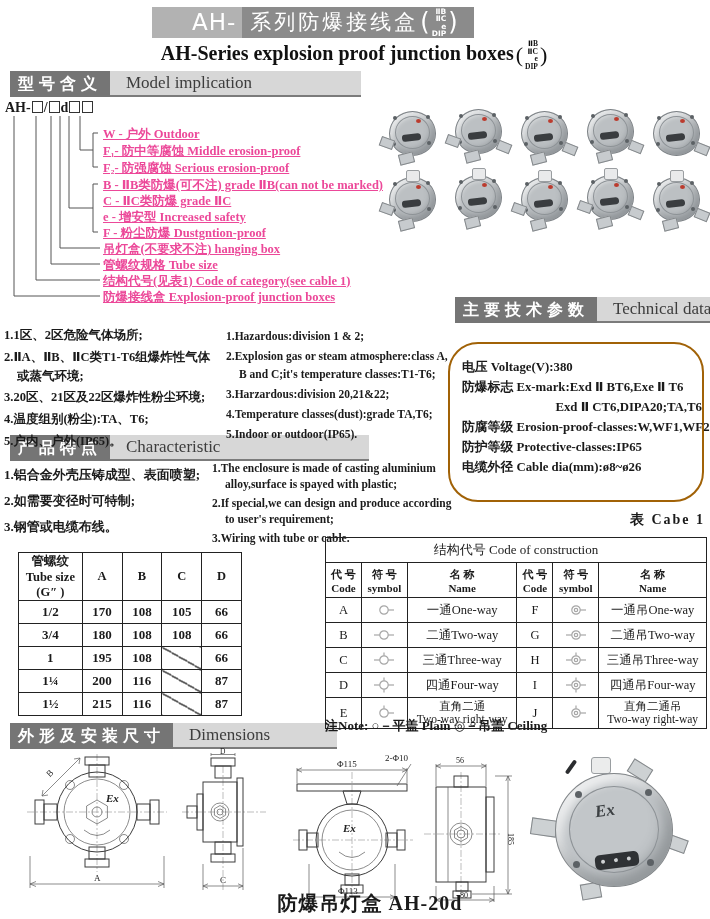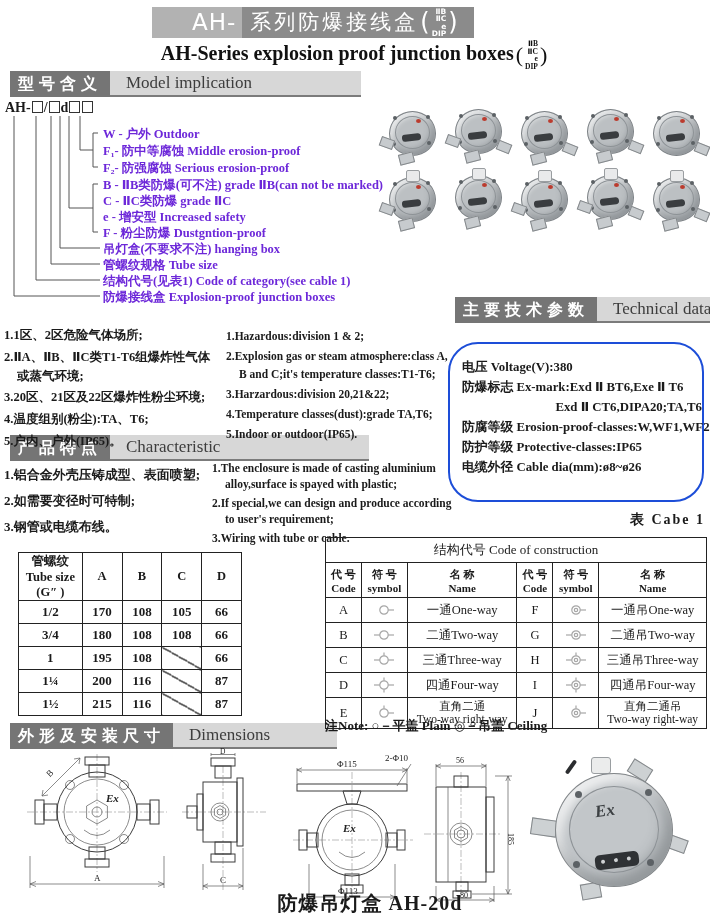--- a/index.html
+++ b/index.html
@@ -24,21 +24,21 @@
            letter-spacing:5px;padding:3px 8px 0 8px;white-space:nowrap;}
   .sec .en{background:#d7d7d7;color:#3d3d3d;font-size:17px;padding:2px 0 0 16px;
            border-bottom:2px solid #7b7b7b;white-space:nowrap;}
 
   
   .model-diagram{position:absolute;left:5px;top:100px;width:348px;height:200px;}
   .mcode{position:absolute;left:0;top:0;font-weight:bold;font-size:14px;letter-spacing:0;}
   .mbox{display:inline-block;width:9px;height:10px;border:1px solid #333;margin:0 1px;vertical-align:-1px;}
   .mlines{position:absolute;left:0;top:0;}
   .mlines line{stroke:#555;stroke-width:1;}
-  .mlabel{position:absolute;left:98px;height:16px;font-size:12.5px;white-space:nowrap;font-weight:bold;color:#6d28d9;}
+  .mlabel{position:absolute;left:98px;height:16px;font-size:12.5px;white-space:nowrap;font-weight:bold;color:#ec4899;text-decoration:underline;}
 
   
   .photos{position:absolute;left:383px;top:104px;width:325px;height:136px;}
   .jbox{position:absolute;width:60px;height:62px;}
   .jbox .body{position:absolute;left:6px;top:5px;width:45px;height:43px;border-radius:50%;
         background:#bcc0c3;border:1px solid #7d8286;
         box-shadow:inset -4px -5px 6px rgba(70,75,80,.35), inset 3px 4px 5px rgba(255,255,255,.65);}
   .jbox .lid{position:absolute;left:12px;top:10px;width:33px;height:31px;border-radius:50%;border:1px solid #8d9296;}
   .jbox .slot{position:absolute;left:19px;top:28px;width:19px;height:7px;background:#3a3d40;border-radius:3px;transform:rotate(-7deg);}
   .jbox .dot{position:absolute;left:33px;top:13px;width:5px;height:4px;background:#bb3b2e;border-radius:50%;}
@@ -52,21 +52,21 @@
 
   
   .list p{margin:0 0 3px 0;}
   .hang{padding-left:13px;text-indent:-13px;}
   .app-zh{position:absolute;left:4px;top:326px;width:218px;font-size:12.5px;font-weight:bold;line-height:1.5;}
   .app-en{position:absolute;left:226px;top:328px;width:222px;font-size:11.5px;font-weight:bold;line-height:1.5;}
   .char-zh{position:absolute;left:4px;top:464px;width:205px;font-size:13px;font-weight:bold;line-height:1.75;}
   .char-en{position:absolute;left:212px;top:460px;width:248px;font-size:11.5px;font-weight:bold;line-height:1.4;}
 
   
-  .tech{position:absolute;left:448px;top:342px;width:256px;height:160px;border:2px solid #1d4ed8;border-radius:30px;
+  .tech{position:absolute;left:448px;top:342px;width:256px;height:160px;border:2px solid #a16207;border-radius:30px;
         padding:13px 0 0 12px;box-sizing:border-box;}
   .tech p{margin:0;font-size:12.8px;font-weight:bold;line-height:20px;white-space:nowrap;}
   .tech p.ind{padding-left:92px;text-align:right;}
 
   
   .tcaption{position:absolute;left:575px;top:511px;width:130px;text-align:right;font-size:14px;font-weight:bold;letter-spacing:2px;}
   table{border-collapse:collapse;}
   td,th{border:1px solid #222;text-align:center;vertical-align:middle;padding:0;}
   .pre{white-space:pre-line;}
   .tube{position:absolute;left:18px;top:552px;width:224px;font-size:13px;}

